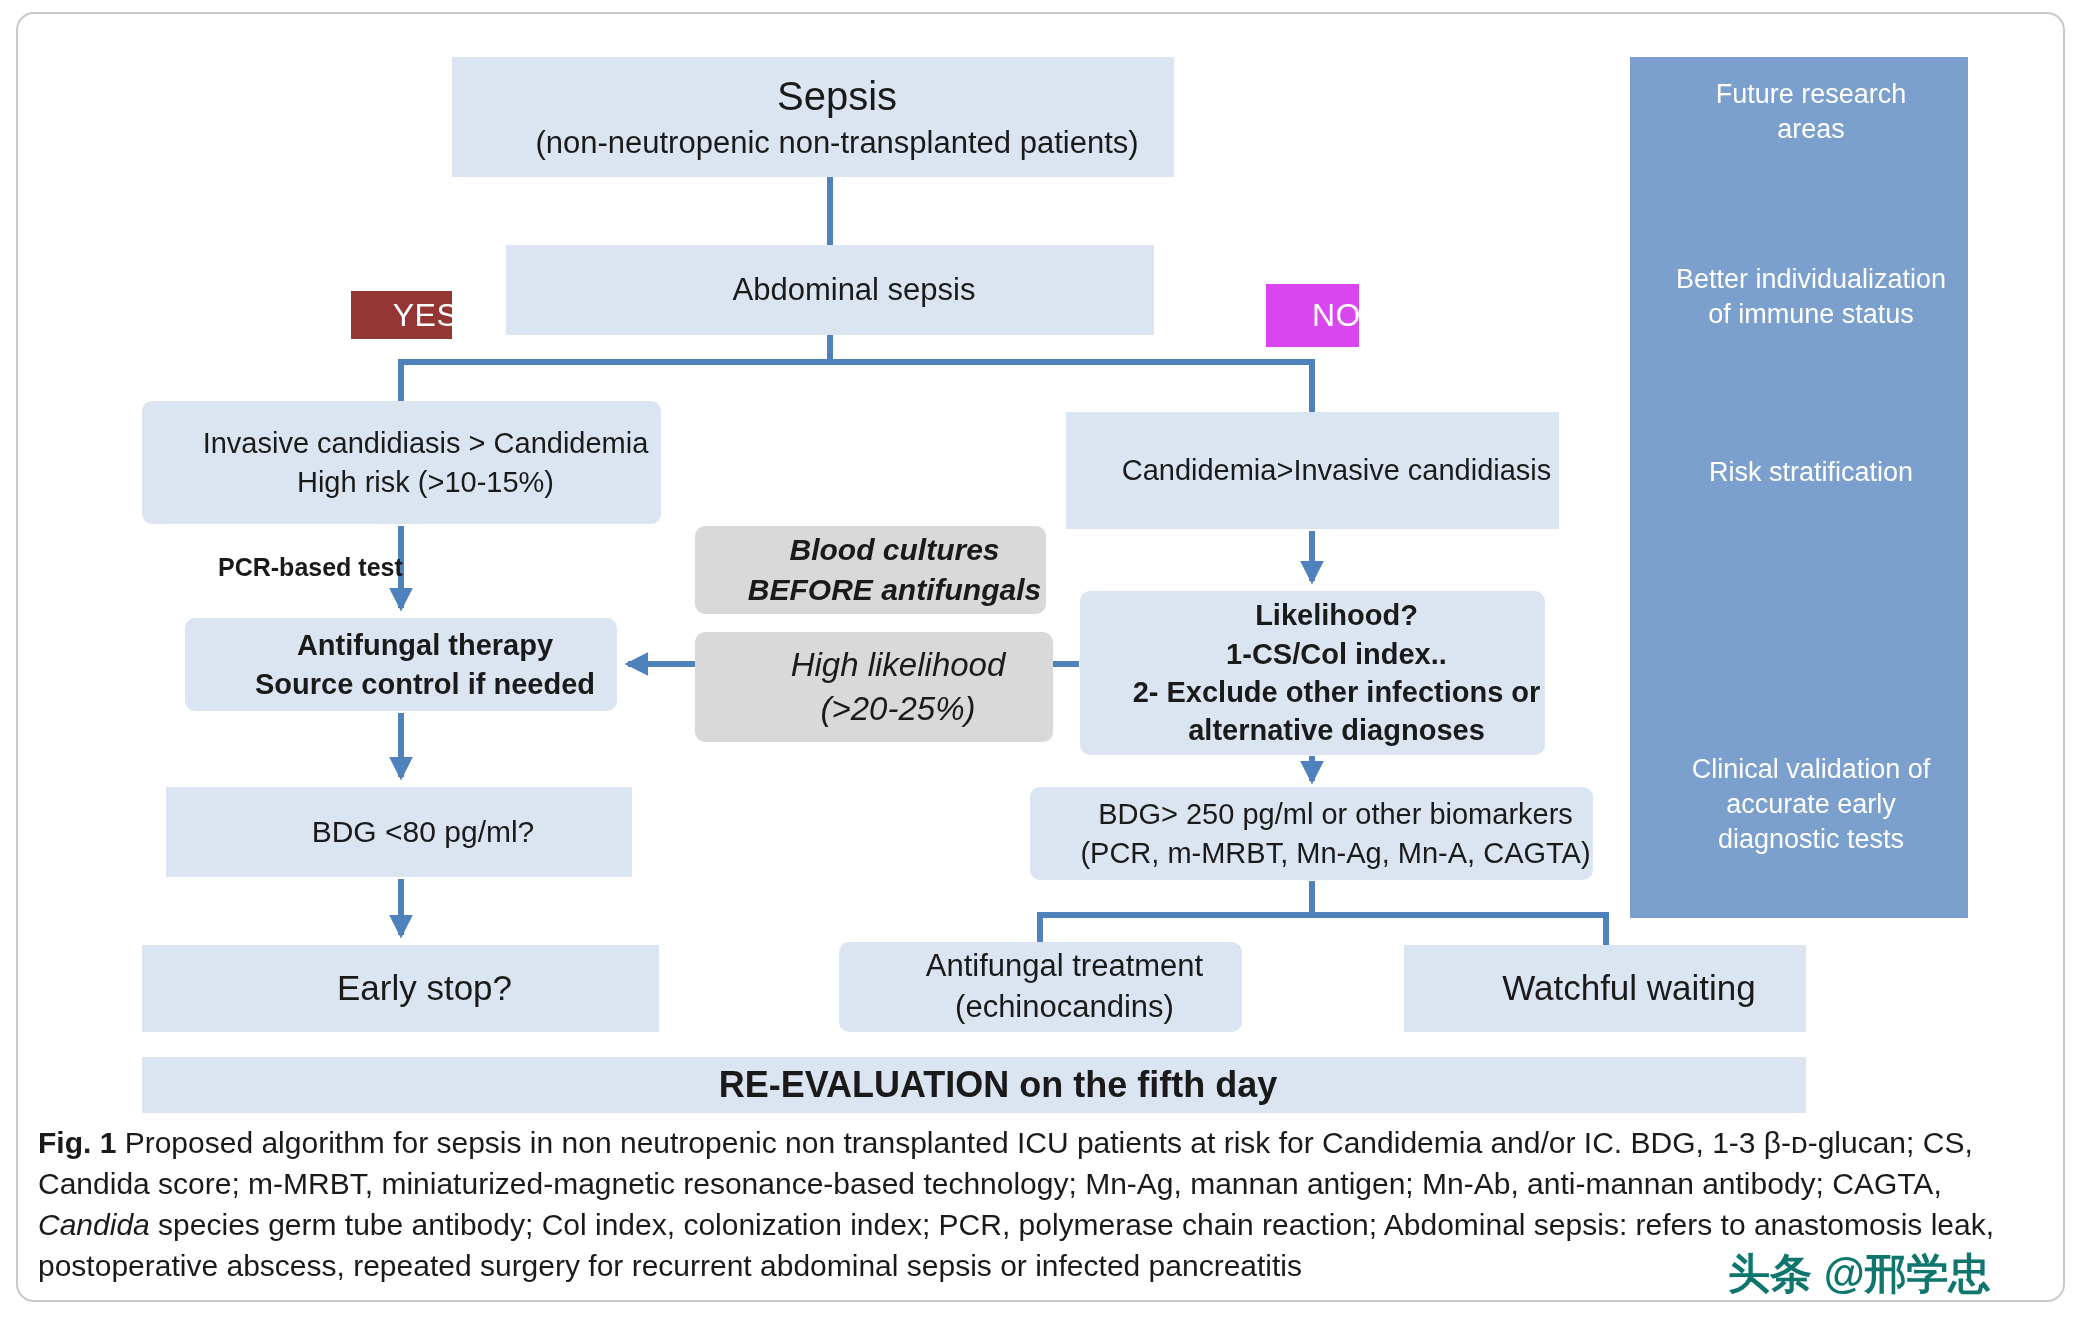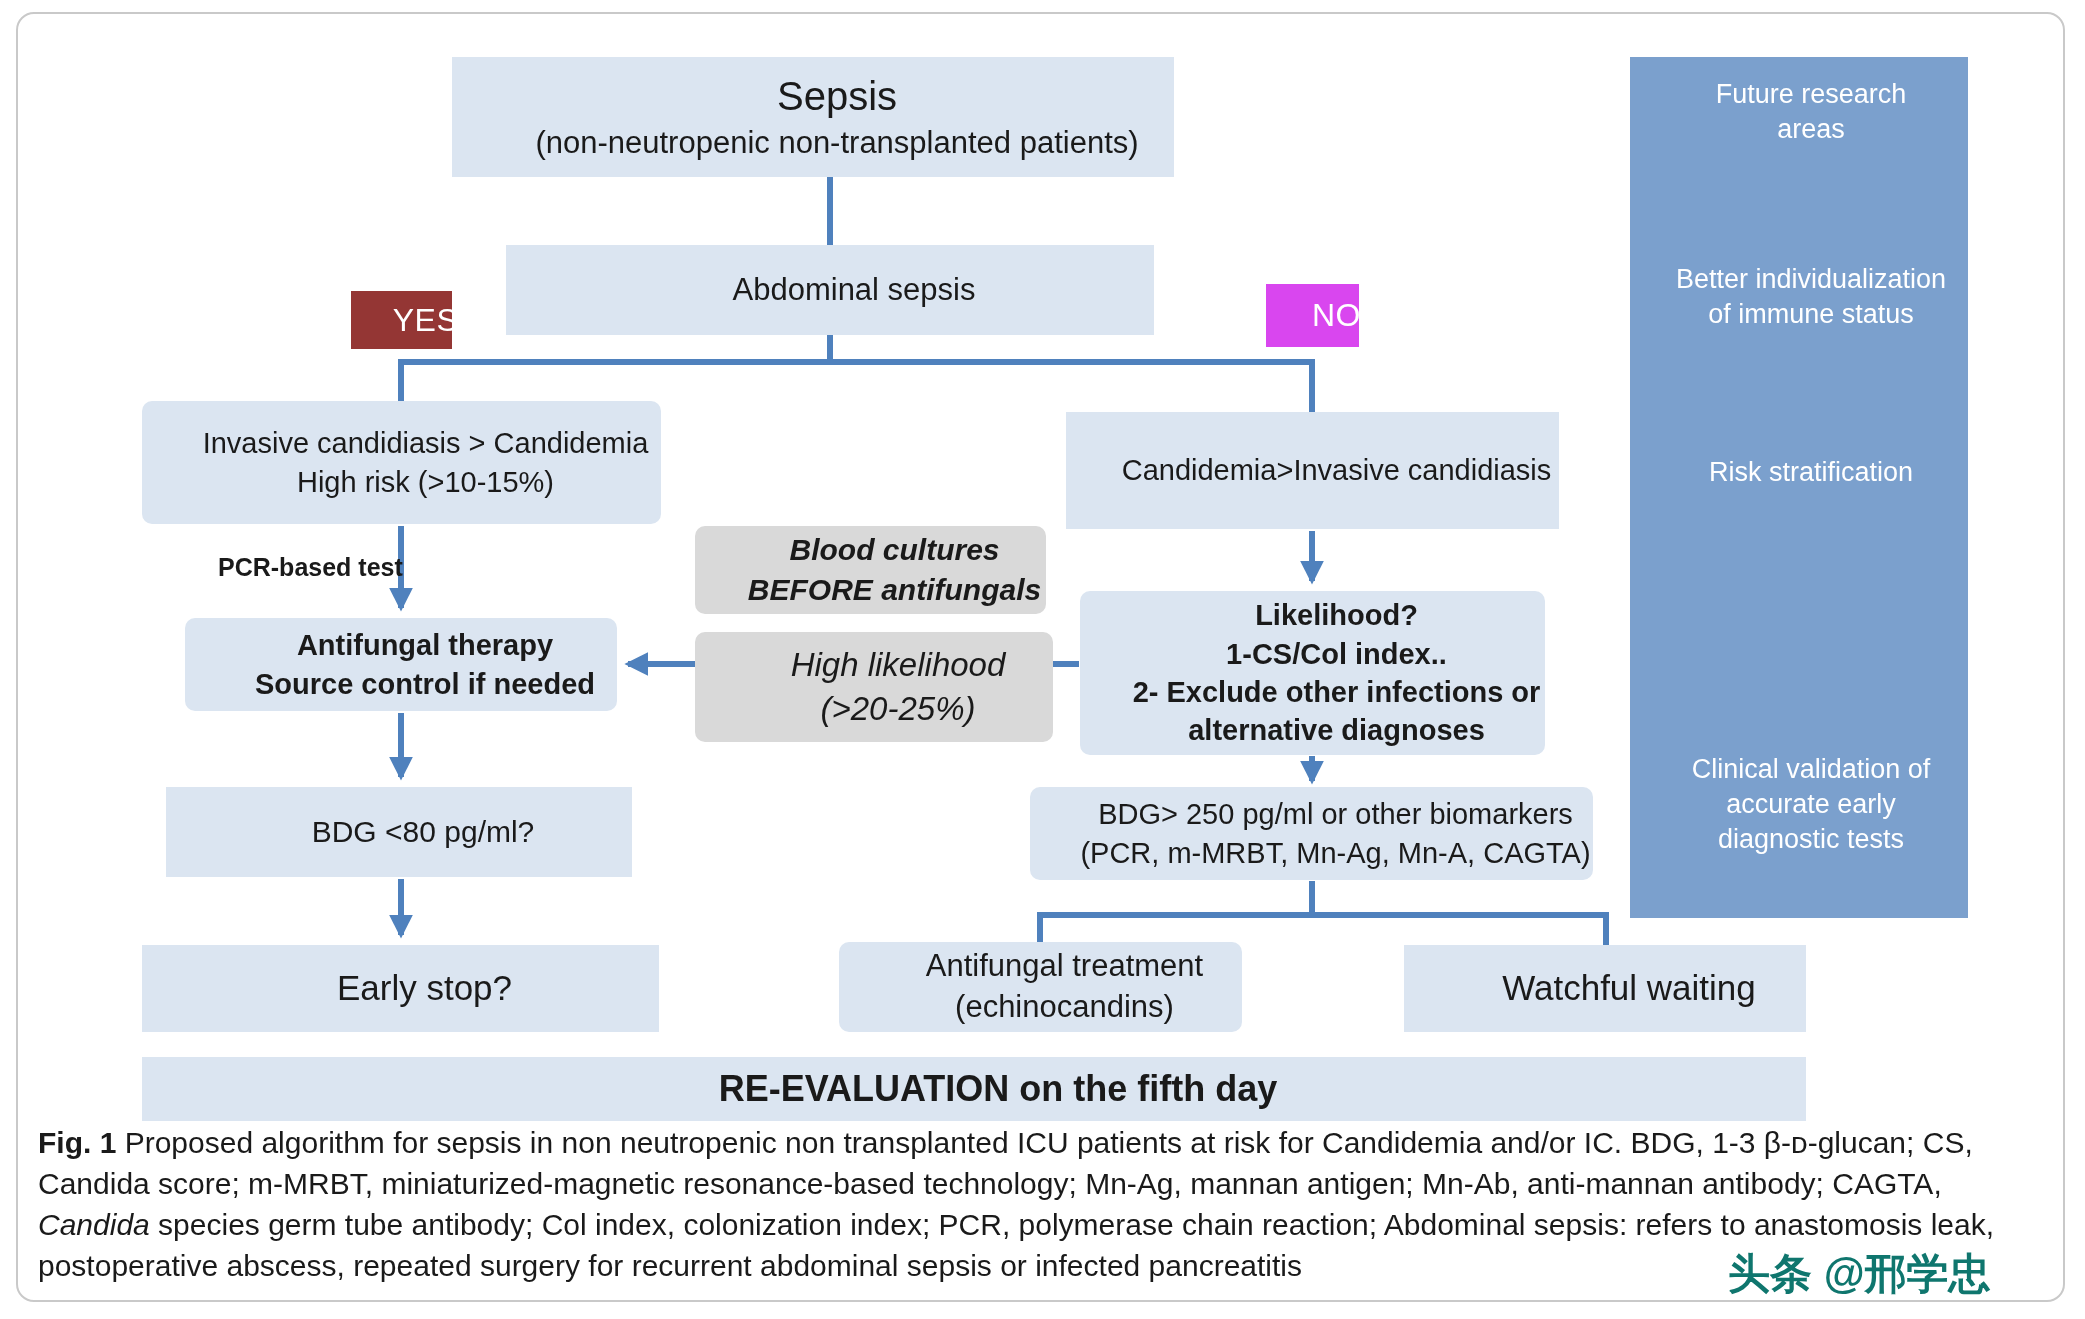--- a/index.html
+++ b/index.html
@@ -71,21 +71,21 @@
     <path class="lw" marker-end="url(#mw)" d="M1799 566 V698"></path>
   </svg>
 
   <div class="box" style="left:452px;top:57px;width:722px;height:120px;">
     <span class="sepsis-title">Sepsis</span>
     <span class="sepsis-sub">(non-neutropenic non-transplanted patients)</span>
   </div>
 
   <div class="box" style="left:506px;top:245px;width:648px;height:90px;font-size:31px;">Abdominal sepsis</div>
 
-  <div class="box tag yes" style="left:351px;top:291px;width:101px;height:58px;">YES</div>
+  <div class="box tag yes" style="left:351px;top:291px;width:101px;height:48px;">YES</div>
 
   <div class="box tag no" style="left:1266px;top:284px;width:93px;height:63px;">NO</div>
 
   <div class="box pre" style="left:142px;top:401px;width:519px;height:123px;">Invasive candidiasis &gt; Candidemia
 High risk (&gt;10-15%)</div>
 
   <span class="floatlabel" style="left:218px;top:553px;font-weight:bold;">PCR-based test</span>
 
   <div class="box pre bold" style="left:185px;top:618px;width:432px;height:93px;">Antifungal therapy
 Source control if needed</div>
@@ -108,21 +108,21 @@
 alternative diagnoses</div>
 
   <div class="box pre" style="left:1030px;top:787px;width:563px;height:93px;">BDG&gt; 250 pg/ml or other biomarkers
 (PCR, m-MRBT, Mn-Ag, Mn-A, CAGTA)</div>
 
   <div class="box pre" style="left:839px;top:942px;width:403px;height:90px;font-size:31px;">Antifungal treatment
 (echinocandins)</div>
 
   <div class="box big" style="left:1404px;top:945px;width:402px;height:87px;">Watchful waiting</div>
 
-  <div class="box bold" style="left:142px;top:1057px;width:1664px;height:64px;font-size:36px;">RE-EVALUATION on the fifth day</div>
+  <div class="box bold" style="left:142px;top:1057px;width:1664px;height:56px;font-size:36px;">RE-EVALUATION on the fifth day</div>
 
   <div class="sidebar">
     <div class="sb-item" style="top:20px;">Future research
 areas</div>
     <div class="sb-item" style="top:205px;">Better individualization
 of immune status</div>
     <div class="sb-item" style="top:398px;">Risk stratification</div>
     <div class="sb-item" style="top:695px;">Clinical validation of
 accurate early
 diagnostic tests</div>

